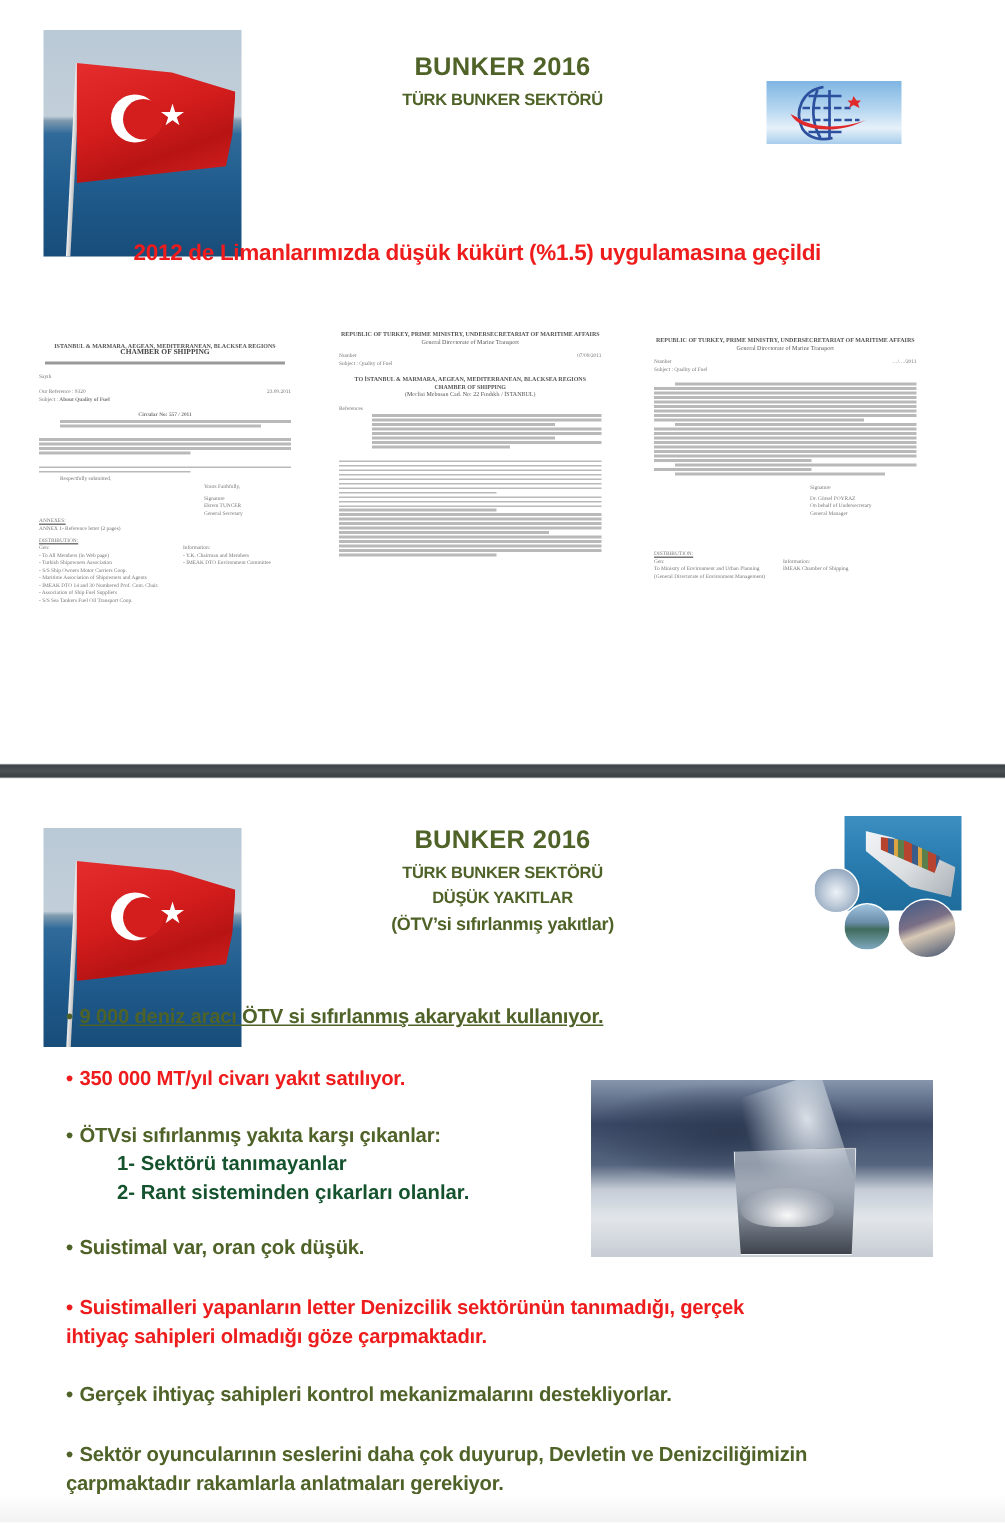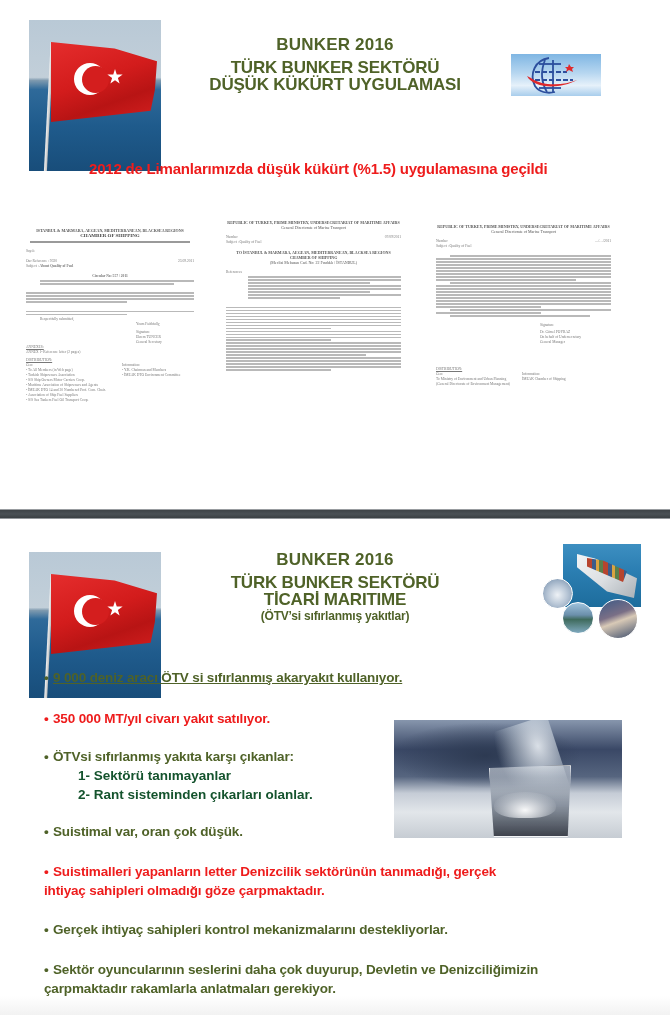--- a/index.html
+++ b/index.html
@@ -32,21 +32,21 @@
       background: #d41e1e;
     }
     .flag-photo .star {
       position: absolute; left: 78px; top: 49px; width: 16px; height: 16px; background: #ffffff;
       clip-path: polygon(50% 0%, 61% 35%, 98% 35%, 68% 57%, 79% 91%, 50% 70%, 21% 91%, 32% 57%, 2% 35%, 39% 35%);
     }
 
     
     .title-block { text-align: center; color: #4f6228; font-weight: bold; font-family: "Liberation Sans", sans-serif; }
     .title-main { font-size: 17px; letter-spacing: 0.2px; line-height: 22px; }
-    .title-sub { font-size: 17px; line-height: 17px; letter-spacing: -0.2px; }
+    .title-sub { font-size: 11px; line-height: 17px; letter-spacing: -0.2px; }
 
     .red-headline { color: #ee1c1c; font-weight: bold; font-size: 15px; letter-spacing: -0.2px; white-space: nowrap; }
 
     
     .logo-box {
       background: linear-gradient(180deg, #7fb6e3 0%, #b6d6f0 45%, #e6f1fa 75%, #a8cdec 100%);
       overflow: hidden;
     }
     .logo-box svg { position: absolute; left: 0; top: 0; }
 
@@ -130,21 +130,20 @@
     <div class="pole"></div>
     <div class="cloth"></div>
     <div class="crescent"></div>
     <div class="crescent-cut"></div>
     <div class="star"></div>
   </div>
 
   <div class="abs title-block" style="left:200px; top:34px; width:270px;">
     <div class="title-main">BUNKER 2016</div>
     <div class="title-sub" style="margin-top:3px;">TÜRK BUNKER SEKTÖRÜ</div>
-    <div class="title-sub">DÜŞÜK KÜKÜRT UYGULAMASI</div>
   </div>
 
   <div class="abs logo-box" style="left:511px; top:54px; width:90px; height:42px;">
     <svg width="90" height="42" viewBox="0 0 90 42">
       <g fill="none" stroke="#2c4f9e" stroke-width="1.8">
         <path d="M38 4 C24 6 18 20 24 32 C28 38 36 40 44 38"></path>
         <path d="M34 6 C30 16 30 28 36 38"></path>
         <path d="M28 10 L50 10"></path>
         <path d="M24 18 L56 18" stroke-dasharray="5 2"></path>
         <path d="M24 26 L62 26" stroke-dasharray="5 2"></path>
@@ -324,21 +323,21 @@
     <div class="pole"></div>
     <div class="cloth"></div>
     <div class="crescent"></div>
     <div class="crescent-cut"></div>
     <div class="star"></div>
   </div>
 
   <div class="abs title-block" style="left:200px; top:549px; width:270px;">
     <div class="title-main">BUNKER 2016</div>
     <div class="title-sub" style="margin-top:3px;">TÜRK BUNKER SEKTÖRÜ</div>
-    <div class="title-sub">TİCARİ MARITIME</div>
+    <div class="title-sub">DÜŞÜK YAKITLAR</div>
     <div class="title-sub" style="font-size:12px;">(ÖTV’si sıfırlanmış yakıtlar)</div>
   </div>
 
   <div class="abs" style="left:540px; top:544px; width:104px; height:92px;">
     <div class="abs ship-main" style="left:23px; top:0; width:78px; height:63px;">
       <div class="ship-hull"></div>
       <div class="ship-cargo"></div>
     </div>
     <div class="abs circle-img" style="left:2px; top:34px; width:31px; height:31px; background: radial-gradient(circle at 50% 55%, #eef2f6 0%, #b8c6d6 45%, #6f8aa8 100%);"></div>
     <div class="abs circle-img" style="left:22px; top:58px; width:32px; height:32px; background: linear-gradient(180deg, #9fc3dd 0%, #6b8fab 40%, #3f6b5d 55%, #7fa9bf 100%);"></div>

